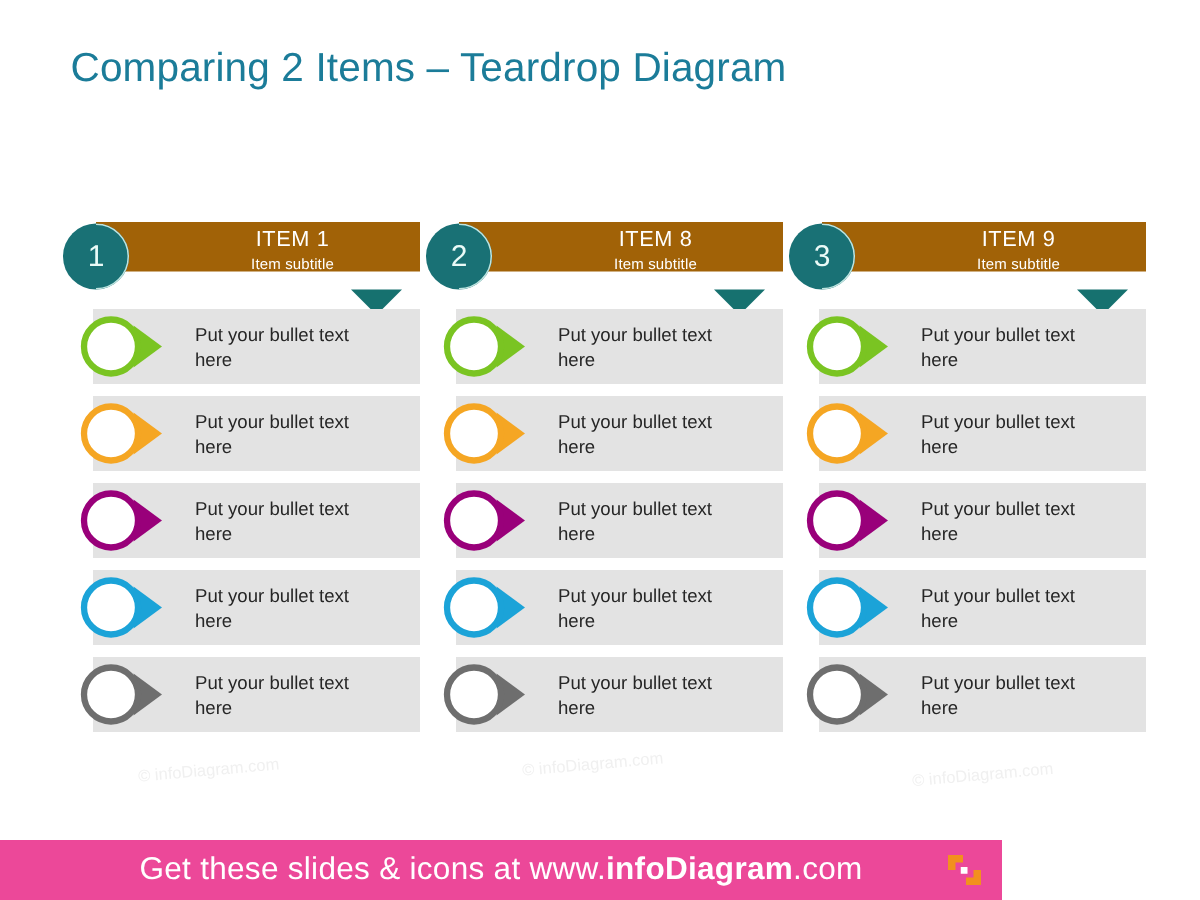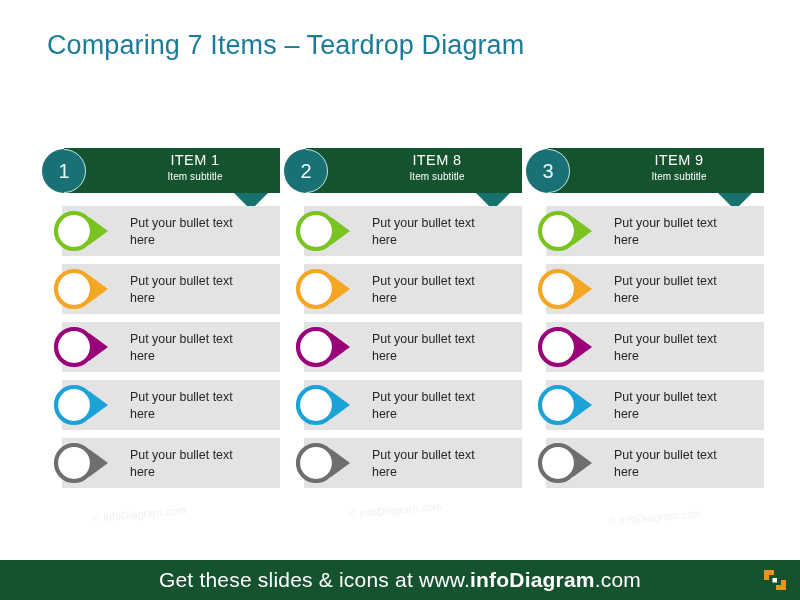--- a/index.html
+++ b/index.html
@@ -41,24 +41,24 @@
     top: 148px;
     width: 238px;
   }
   #col-0 { left: 42px; }
   #col-1 { left: 284px; }
   #col-2 { left: 526px; }
 
   
   .col-header {
     position: relative;
-    height: 45px;
+    height: 33px;
     margin-left: 22px;
     width: 216px;
-    background: #14532d;
+    background: #a16207;
   }
   .col-header-texts {
     position: absolute;
     left: 50px;
     right: 4px;
     top: 3px;
     text-align: center;
     color: #ffffff;
   }
   .col-title {
@@ -154,23 +154,23 @@
   }
   #wm-0 { left: 92px;  top: 508px; }
   #wm-1 { left: 348px; top: 504px; }
   #wm-2 { left: 608px; top: 511px; }
 
   
   #footer {
     position: absolute;
     left: 0;
     top: 560px;
-    width: 800px;
+    width: 668px;
     height: 40px;
-    background: #14532d;
+    background: #ec4899;
   }
   #footer-text {
     position: absolute;
     left: 0; right: 0;
     top: 8px;
     text-align: center;
     color: #ffffff;
     font-size: 21px;
     letter-spacing: 0.2px;
   }
@@ -181,21 +181,21 @@
     top: 8px;
     width: 26px;
     height: 24px;
   }
 </style>
 </head>
 <body>
 
 <div id="slide">
 
-  <div id="slide-title">Comparing 7 Items – Teardrop Diagram</div>
+  <div id="slide-title">Comparing 2 Items – Teardrop Diagram</div>
 
   <div id="columns-host">
       <div class="column" id="col-0">
         <div class="col-header">
           <div class="col-header-texts">
             <div class="col-title">ITEM 1</div>
             <div class="col-subtitle">Item subtitle</div>
           </div>
           <div class="header-arrow"></div>
         </div>

